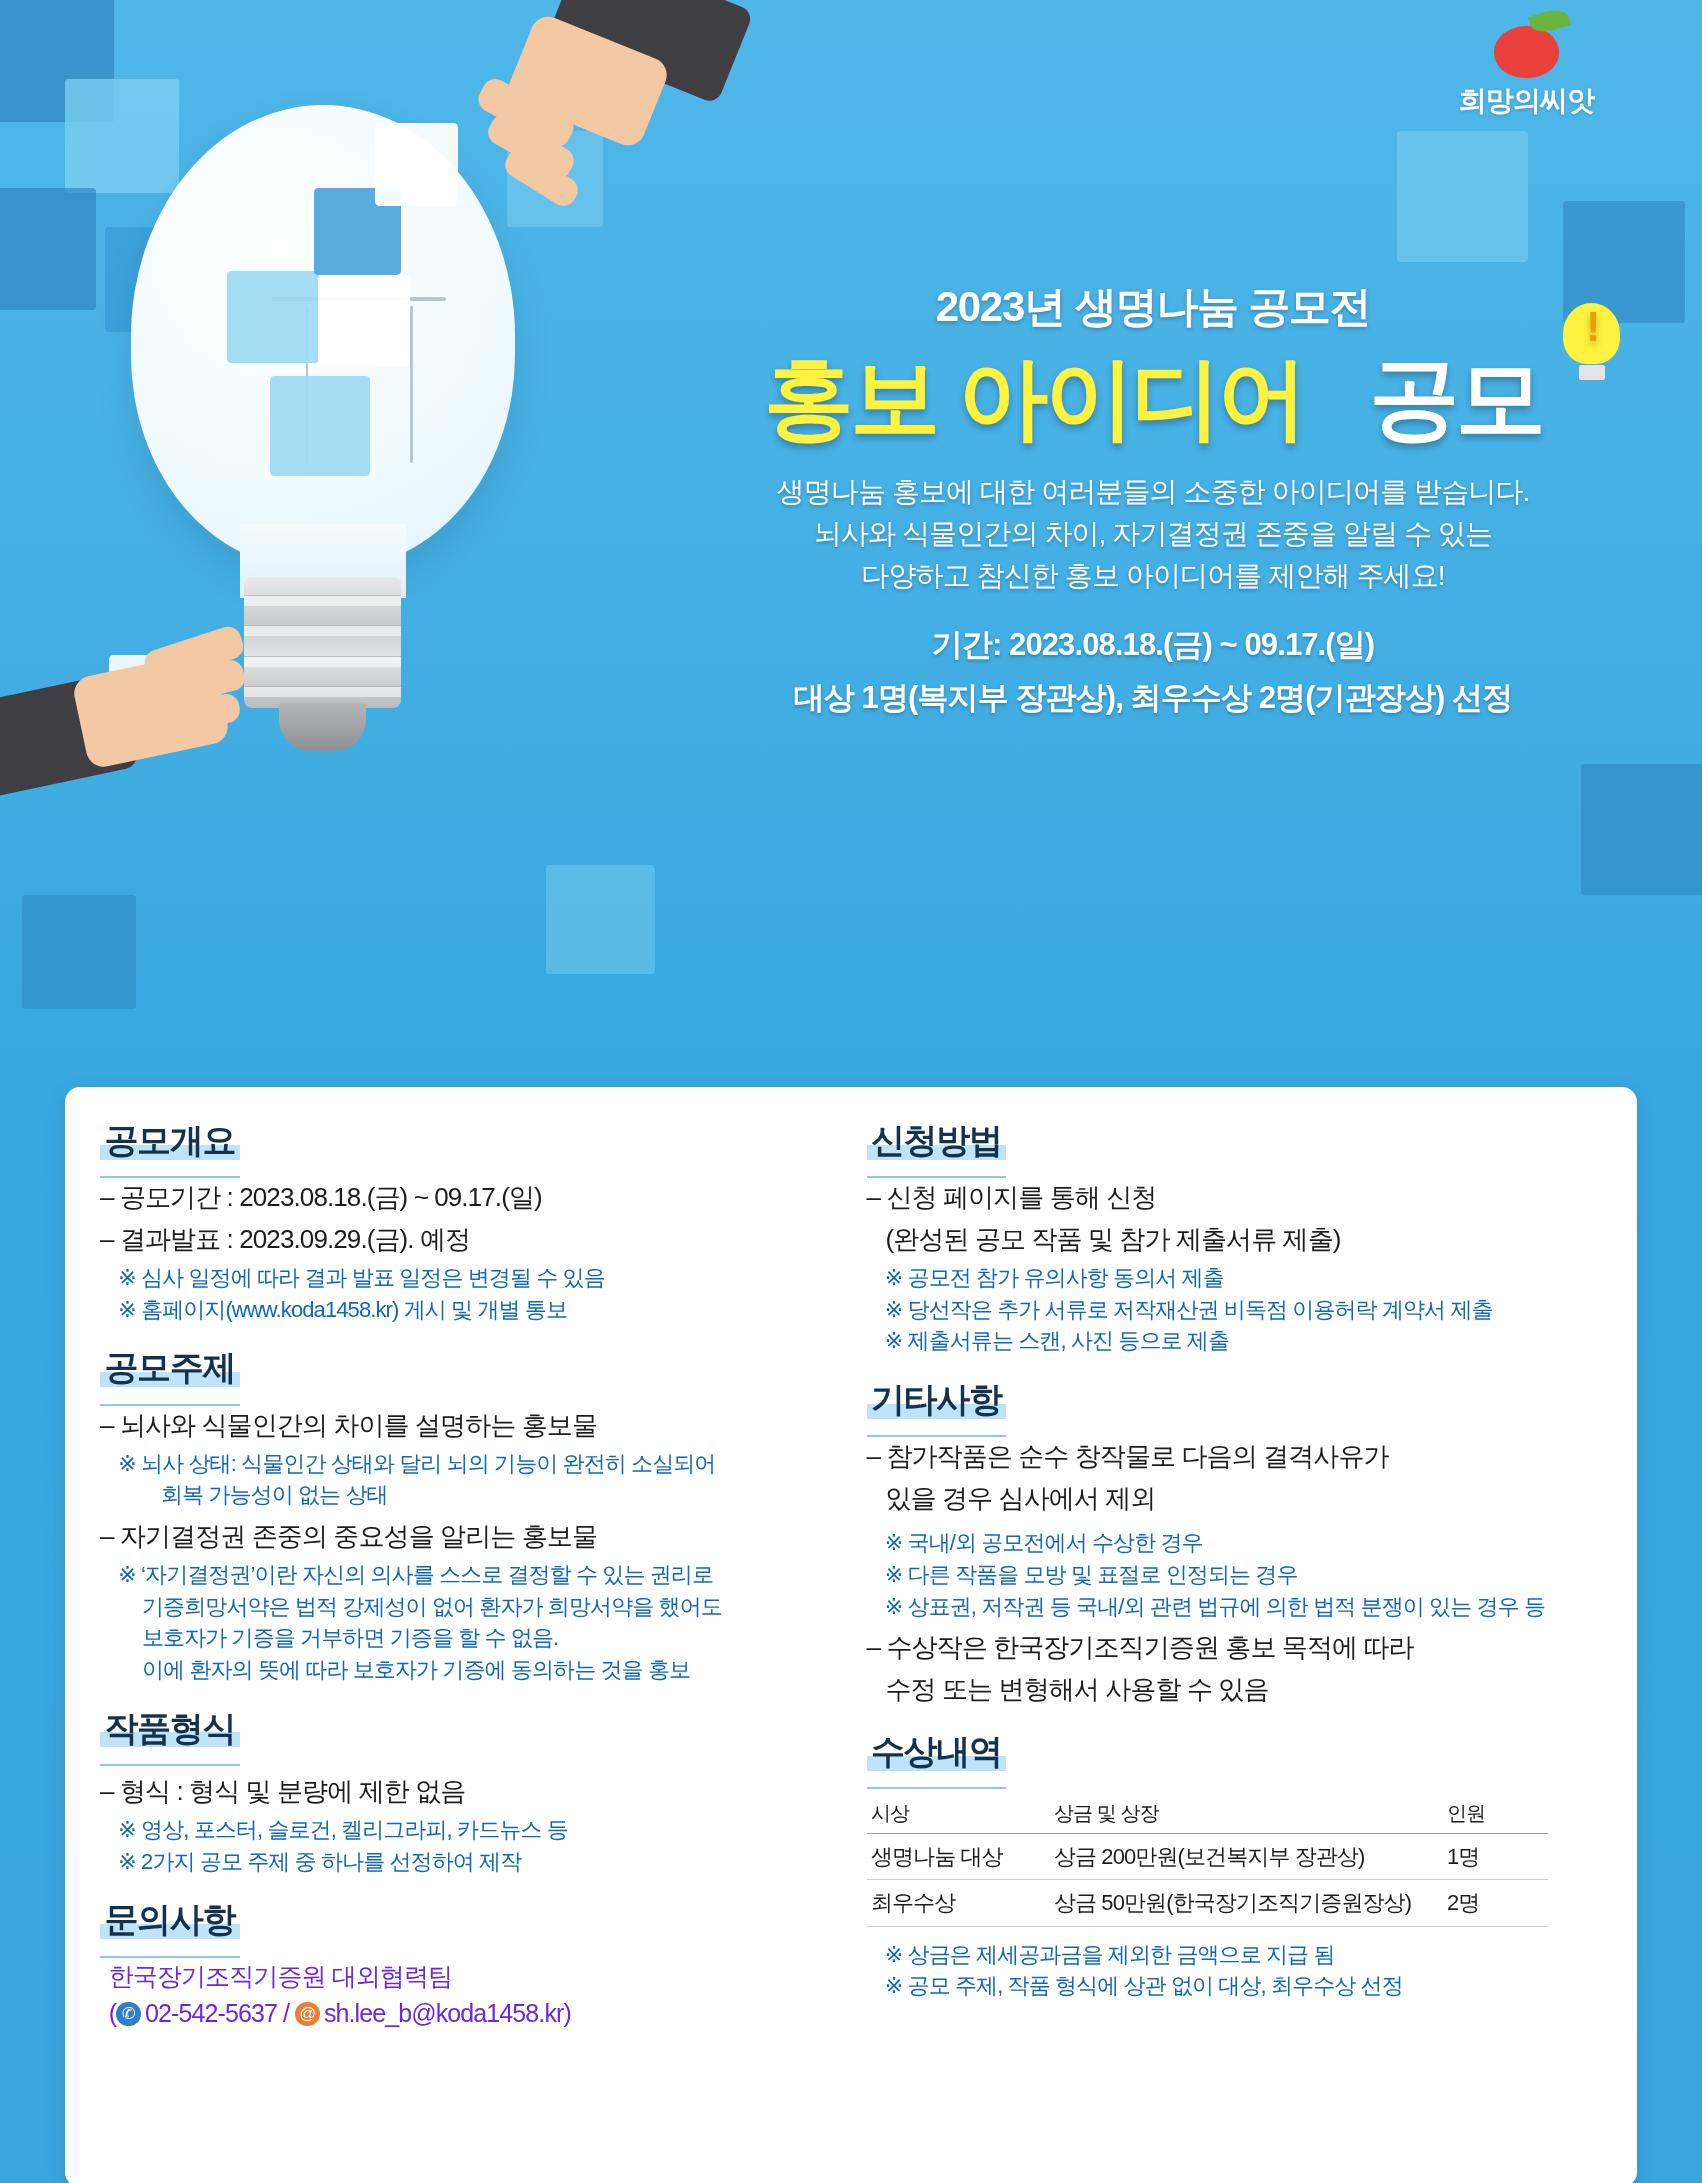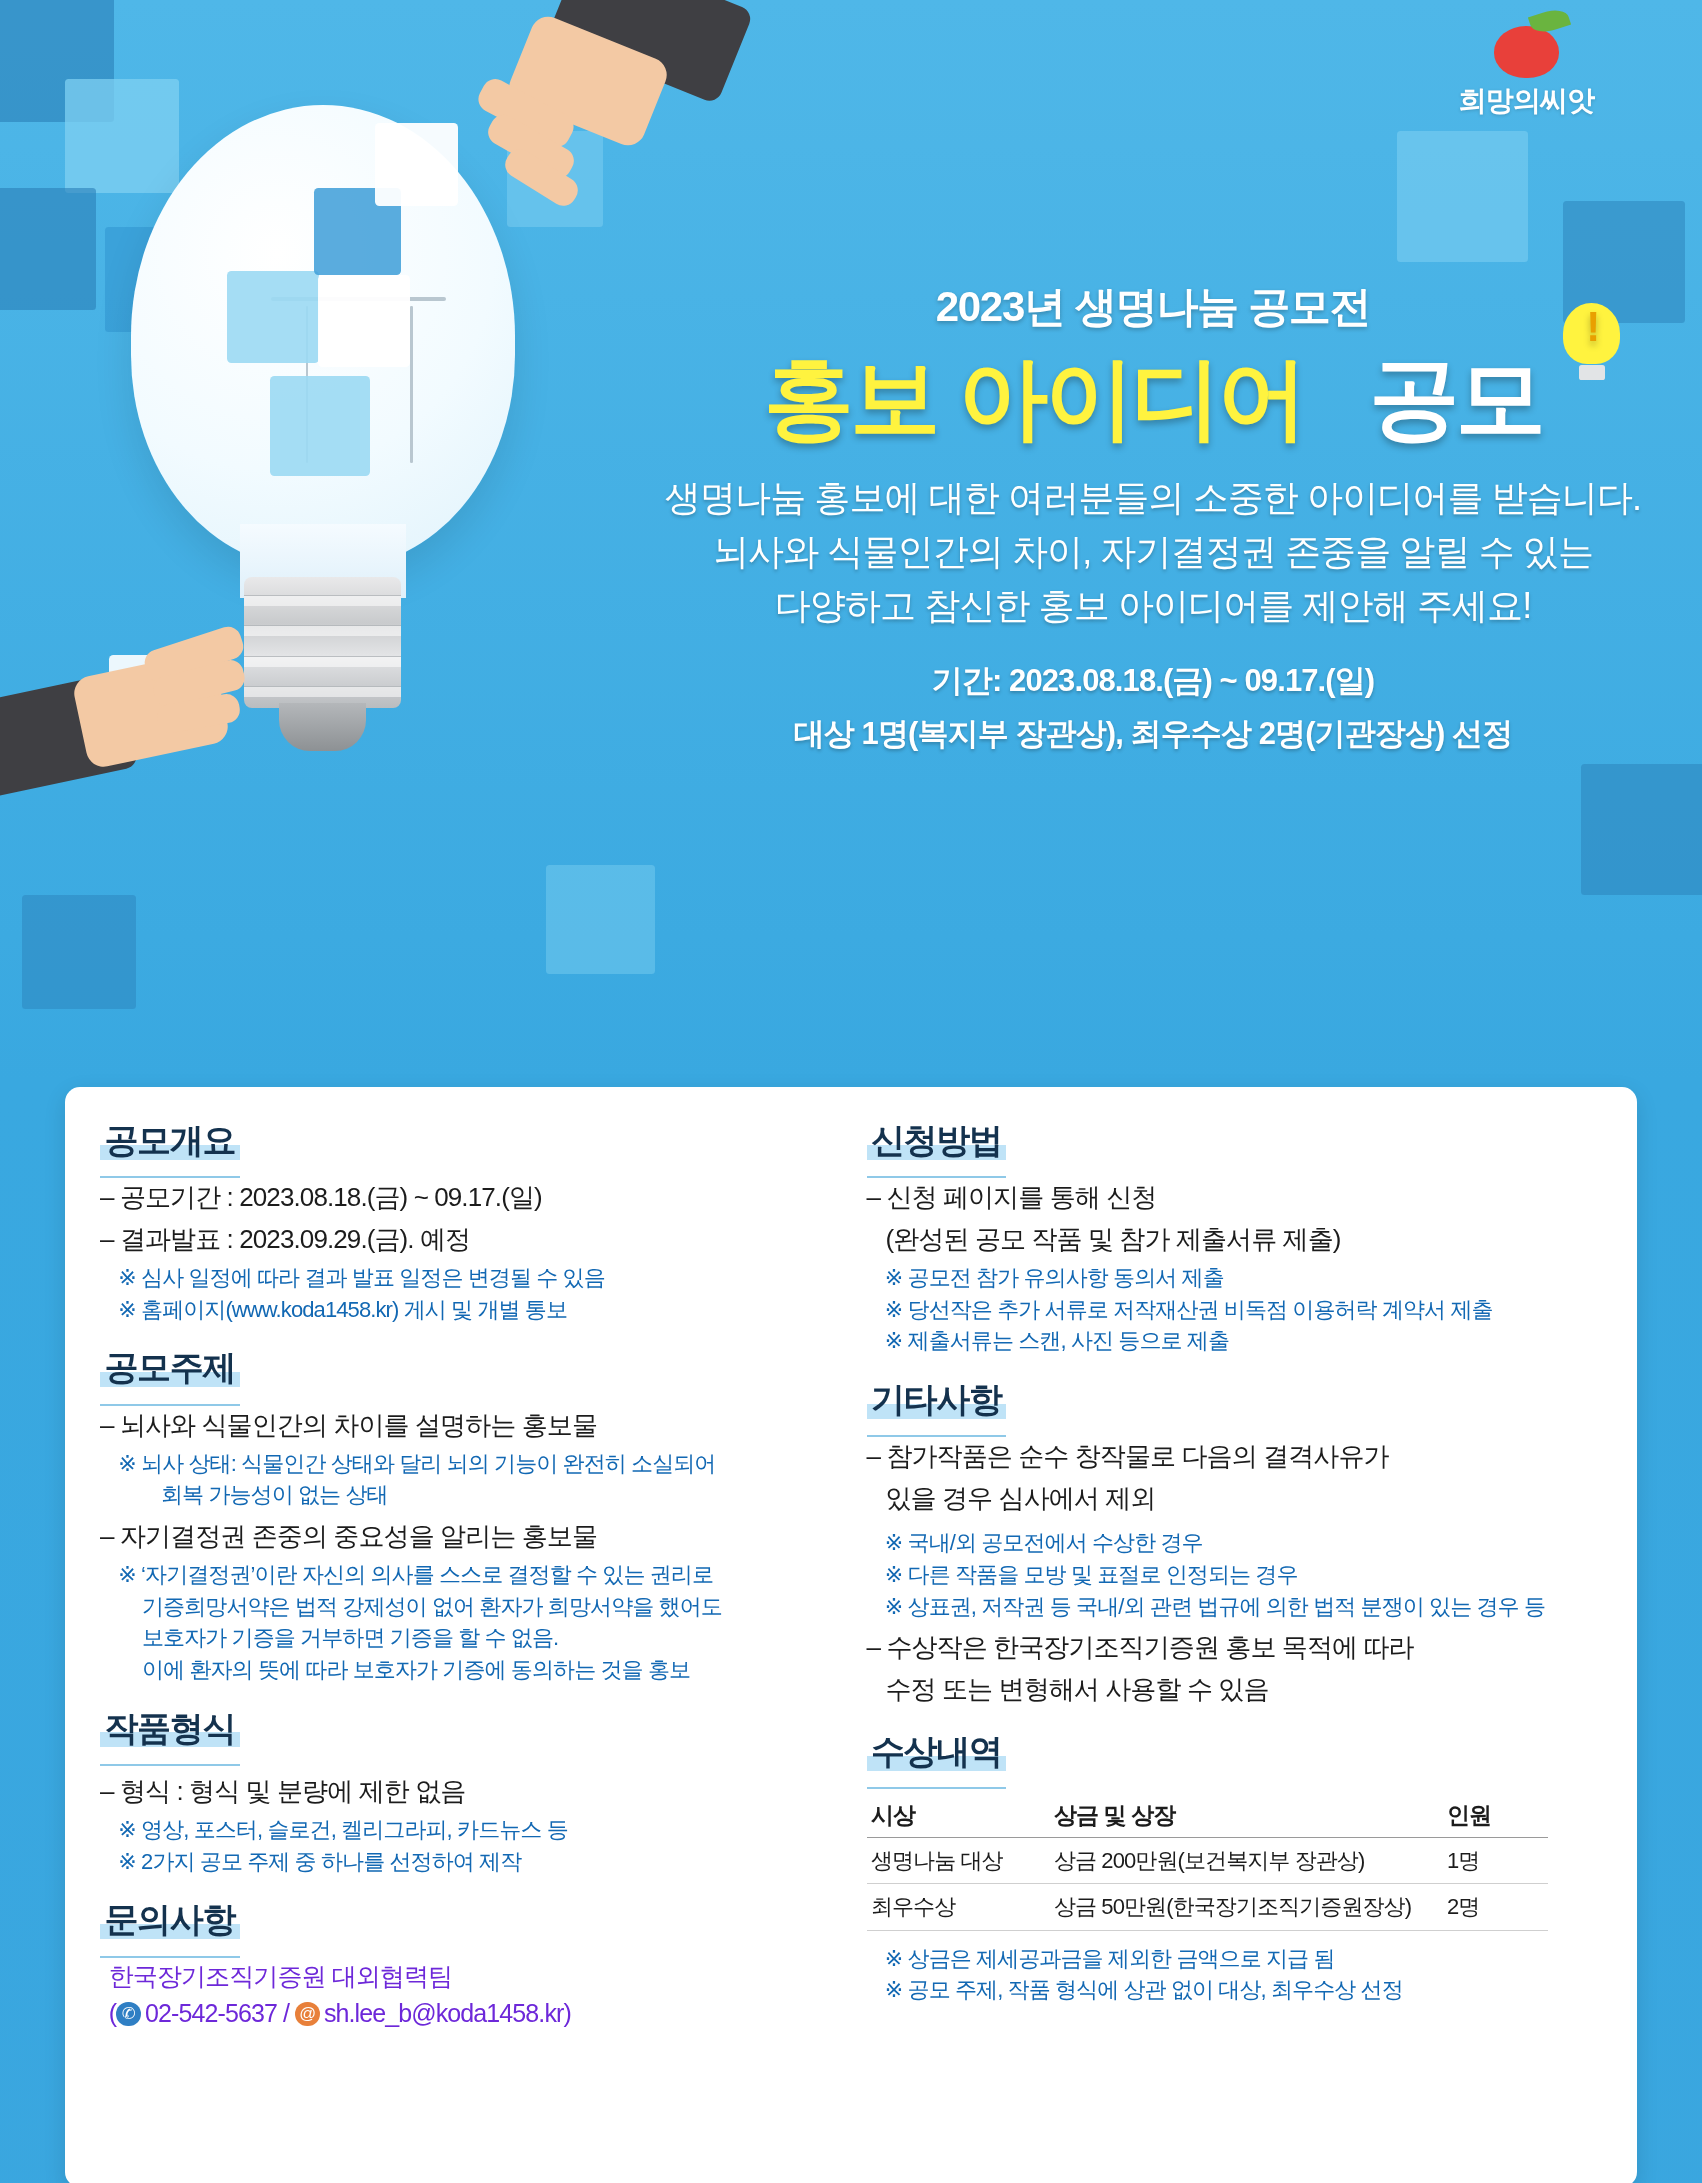--- a/index.html
+++ b/index.html
@@ -174,21 +174,21 @@
     font-size: 42px; font-weight: 900; color: #e9a000;
   }
   .bulb-mark .bm-base {
     margin: 1.7px auto 0 auto;
     width: 26px; height: 15px;
     background: #e2e4e6; border-radius: 2.6px;
   }
 
   .hero .lead {
     margin-top: 25px;
-    font-size: 36px;
+    font-size: 28px;
     line-height: 1.5;
     font-weight: 500;
     letter-spacing: -0.9px;
     text-shadow: 0 1.7px 3.5px rgba(0,0,0,.25);
   }
   .hero .period {
     margin-top: 27px;
     font-size: 31px;
     font-weight: bold;
     letter-spacing: -0.9px;
@@ -279,25 +279,25 @@
   
   .prize-table {
     width: 681px;
     border-collapse: collapse;
     margin-top: 4.4px;
     font-size: 22px;
     color: #1c1c1c;
     letter-spacing: -0.9px;
   }
   .prize-table th {
-    font-weight: bold;
+    font-weight: normal;
     text-align: left;
     padding: 6.1px 4.4px;
     border-bottom: 1.3px solid #9a9a9a;
-    font-size: 23px;
+    font-size: 20px;
   }
   .prize-table td {
     padding: 7.9px 4.4px;
     border-bottom: 0.9px solid #cfcfcf;
   }
   .prize-table .c-center { text-align: left; }
 </style>
 </head>
 <body>
 

